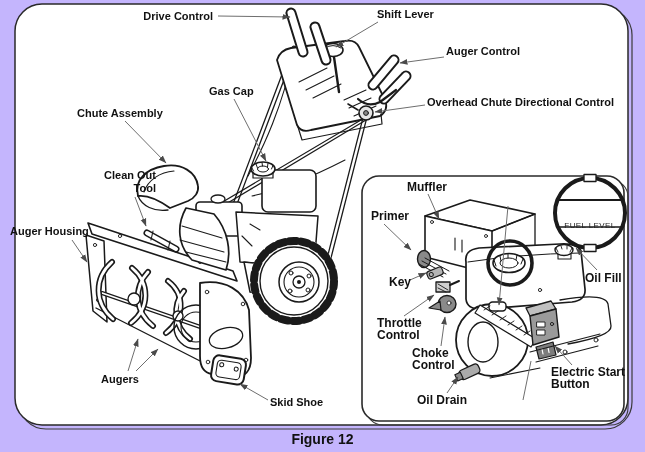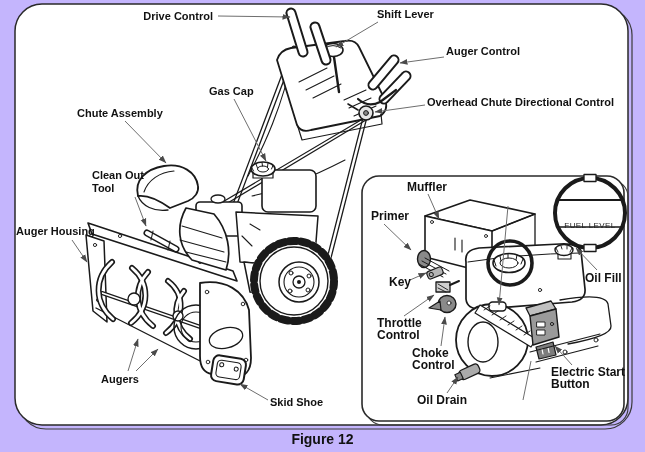--- a/index.html
+++ b/index.html
@@ -2,21 +2,21 @@
 <html><head>
 <meta charset="utf-8">
 <style>
   html,body{margin:0;padding:0;background:#fff;}
   #stage{position:relative;width:645px;height:452px;background:#c4b5fd;overflow:hidden;
          font-family:"Liberation Sans",sans-serif;}
   #art{position:absolute;left:0;top:0;}
   .lbl{position:absolute;font-weight:bold;font-size:11px;line-height:12.5px;color:#111;
        white-space:pre-line;}
   .lbl.r{text-align:right;}
-  .lbl.c{text-align:left;}
+  .lbl.c{text-align:right;}
   .lbl.inset{font-size:12px;line-height:12px;}
   .fuel{position:absolute;font-weight:normal;font-size:8px;letter-spacing:.4px;color:#222;
         text-align:center;white-space:nowrap;margin-top:12px;}
   .caption{position:absolute;font-weight:bold;font-size:14px;color:#111;text-align:center;}
 </style>
 </head>
 <body>
 
 <div id="stage">
 
@@ -297,21 +297,21 @@
 </svg>
 
 <div class="lbl r" style="left:116px;top:10px;width:97px">Drive Control</div>
 <div class="lbl" style="left:377px;top:8px">Shift Lever</div>
 <div class="lbl" style="left:446px;top:45px">Auger Control</div>
 <div class="lbl" style="left:427px;top:96px">Overhead Chute Directional Control</div>
 <div class="lbl" style="left:209px;top:85px">Gas Cap</div>
 <div class="lbl" style="left:77px;top:107px">Chute Assembly</div>
 <div class="lbl c" style="left:92px;top:169px;width:64px">Clean Out
 Tool</div>
-<div class="lbl" style="left:16px;top:225px">Auger Housing</div>
+<div class="lbl" style="left:10px;top:225px">Auger Housing</div>
 <div class="lbl" style="left:101px;top:373px">Augers</div>
 <div class="lbl" style="left:270px;top:396px">Skid Shoe</div>
 
 <div class="lbl inset" style="left:407px;top:181px">Muffler</div>
 <div class="lbl inset" style="left:371px;top:210px">Primer</div>
 <div class="lbl inset" style="left:389px;top:276px">Key</div>
 <div class="lbl inset" style="left:585px;top:272px">Oil Fill</div>
 <div class="lbl inset" style="left:377px;top:317px">Throttle
 Control</div>
 <div class="lbl inset" style="left:412px;top:347px">Choke

